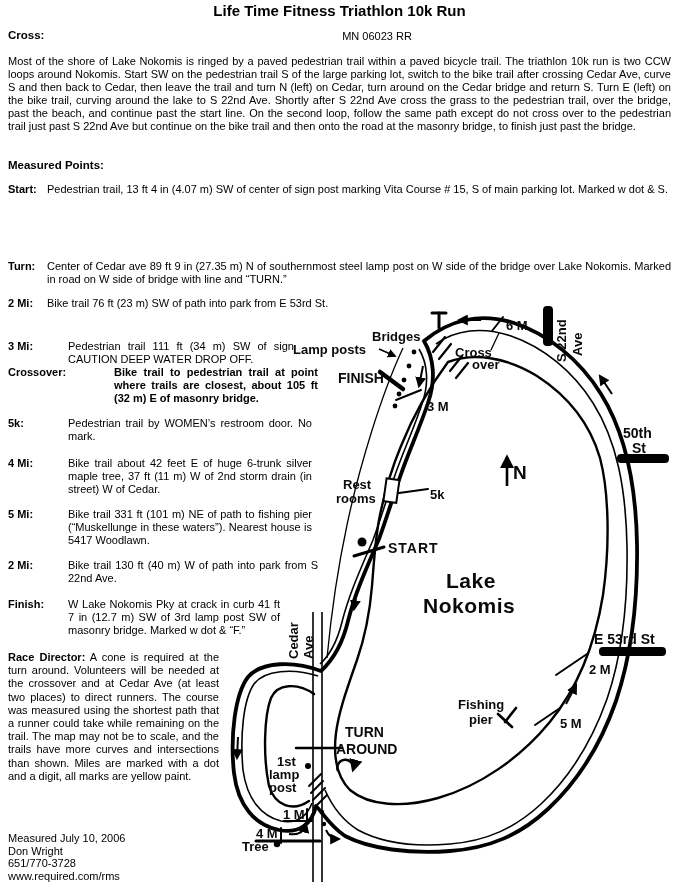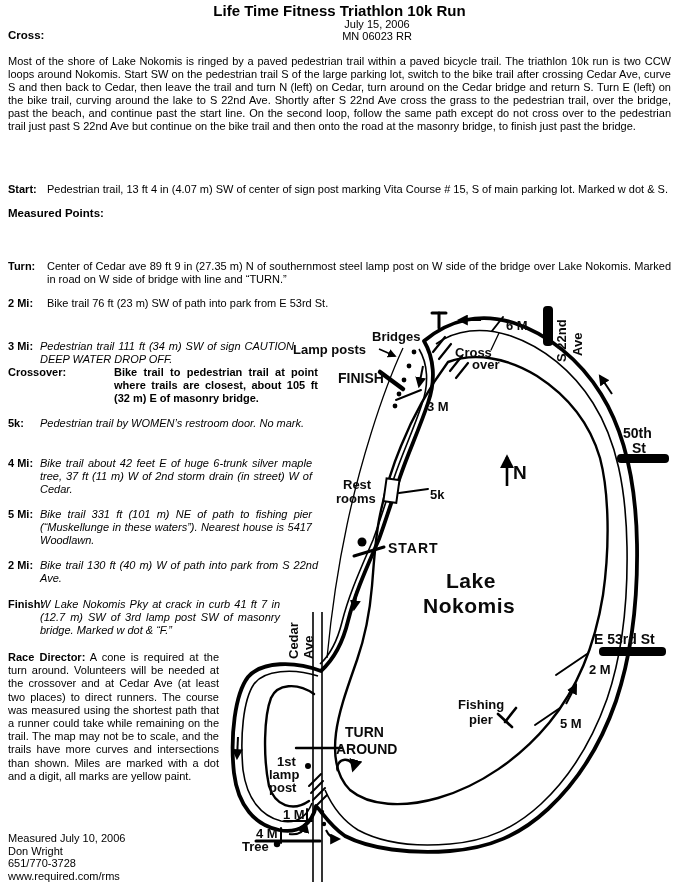--- a/index.html
+++ b/index.html
@@ -3,26 +3,26 @@
 <meta charset="utf-8">
 <style>
   html,body{margin:0;padding:0;background:#fff;}
   .page{position:relative;width:679px;height:885px;background:#fff;color:#000;
         font-family:"Liberation Sans",sans-serif;font-size:11px;line-height:12.9px;overflow:hidden;}
   .abs{position:absolute;}
   .title{top:2px;left:0;width:679px;text-align:center;font-size:15px;font-weight:bold;line-height:17px;}
   .cline{left:77px;width:600px;text-align:center;}
   .course-label{top:29px;left:8px;font-weight:bold;font-size:11.5px;}
   .para{left:8px;width:663px;text-align:justify;}
-  .mp-heading{top:159px;left:8px;font-weight:bold;font-size:11.5px;margin-top:48px;}
+  .mp-heading{top:159px;left:8px;font-weight:bold;font-size:11.5px;}
   .entry{left:8px;}
   .entry .lbl{position:absolute;left:0;top:0;font-weight:bold;white-space:nowrap;}
   .entry .txt{text-align:justify;}
   .entry.w{width:663px;} .entry.w .txt{margin-left:39px;}
-  .entry.n .txt{margin-left:32px;font-style:italic;}
+  .entry.n .txt{margin-left:60px;}
   .entry.x .txt{margin-left:106px;font-weight:bold;}
   .rd{top:651px;left:8px;width:211px;text-align:justify;line-height:13.2px;}
   .rd b{font-weight:bold;}
   .footer{left:8px;line-height:12.6px;}
   svg.map{position:absolute;left:0;top:0;width:679px;height:885px;}
   svg.map text{font-family:"Liberation Sans",sans-serif;font-weight:bold;fill:#0a0a0a;}
   .s13{font-size:13px;} .s14{font-size:14px;} .s19{font-size:19px;} .s21{font-size:21px;letter-spacing:.5px;}
 </style>
 </head>
 <body>
@@ -151,21 +151,20 @@
     <text class="s14" x="336" y="754">AROUND</text>
     <text class="s13" x="277" y="766">1st</text>
     <text class="s13" x="269" y="779">lamp</text>
     <text class="s13" x="269" y="792">post</text>
     <text class="s13" x="283" y="819">1 M</text>
     <text class="s13" x="256" y="838">4 M</text>
     <text class="s13" x="242" y="851">Tree</text>
   </svg>
 
   <div class="abs title">Life Time Fitness Triathlon 10k Run</div>
-  <div class="abs cline" style="top:18px;">July 15, 2006</div>
   <div class="abs cline" style="top:30px;">MN 06023 RR</div>
   <div class="abs course-label">Cross:</div>
 
   <div class="abs para" style="top:55px;">Most of the shore of Lake Nokomis is ringed by a paved pedestrian trail within a paved bicycle trail.  The triathlon 10k run is two CCW loops around Nokomis.  Start SW on the pedestrian trail S of the large parking lot, switch to the bike trail after crossing Cedar Ave, curve S and then back to Cedar, then leave the trail and turn N (left) on Cedar, turn around on the Cedar bridge and return S.  Turn E (left) on the bike trail, curving around the lake to S 22nd Ave.  Shortly after S 22nd Ave cross the grass to the pedestrian trail, over the bridge, past the beach, and continue past the start line.  On the second loop, follow the same path except do not cross over to the pedestrian trail just past S 22nd Ave but continue on the bike trail and then onto the road at the masonry bridge, to finish just past the bridge.</div>
 
   <div class="abs mp-heading">Measured Points:</div>
 
   <div class="abs entry w" style="top:183px;">
     <div class="lbl">Start:</div>
     <div class="txt">Pedestrian trail, 13 ft 4 in (4.07 m) SW of center of sign post marking Vita Course # 15, S of main parking lot.  Marked w dot &amp; S.</div>

